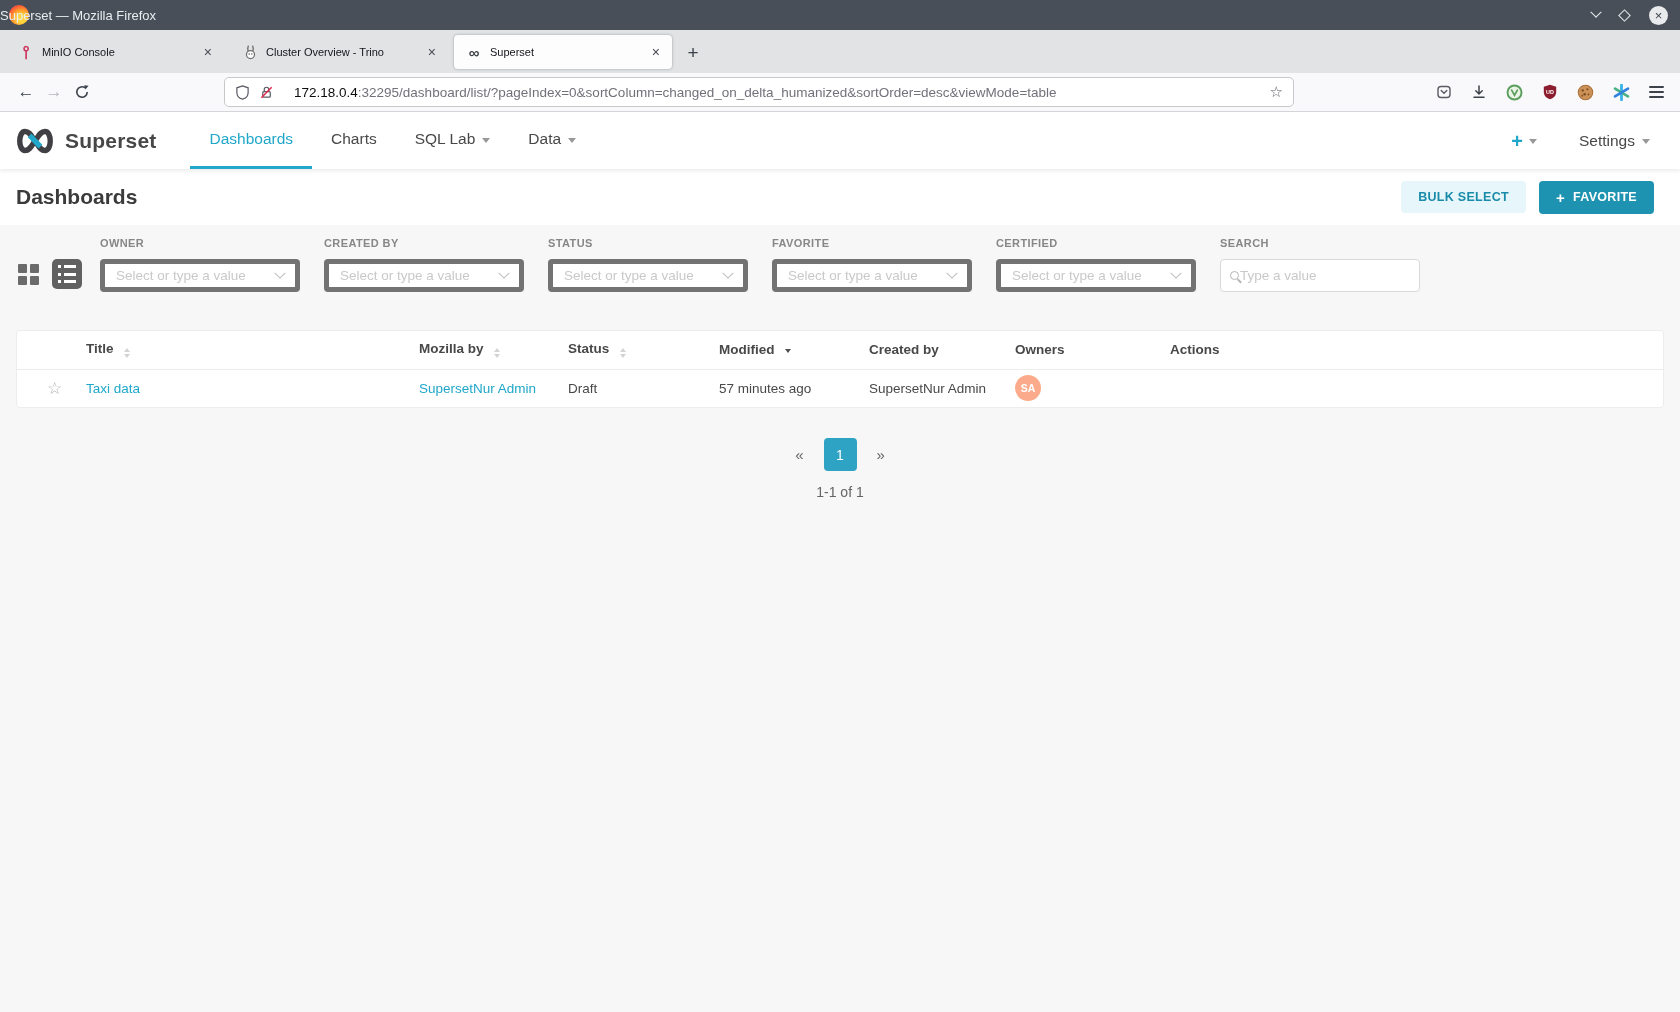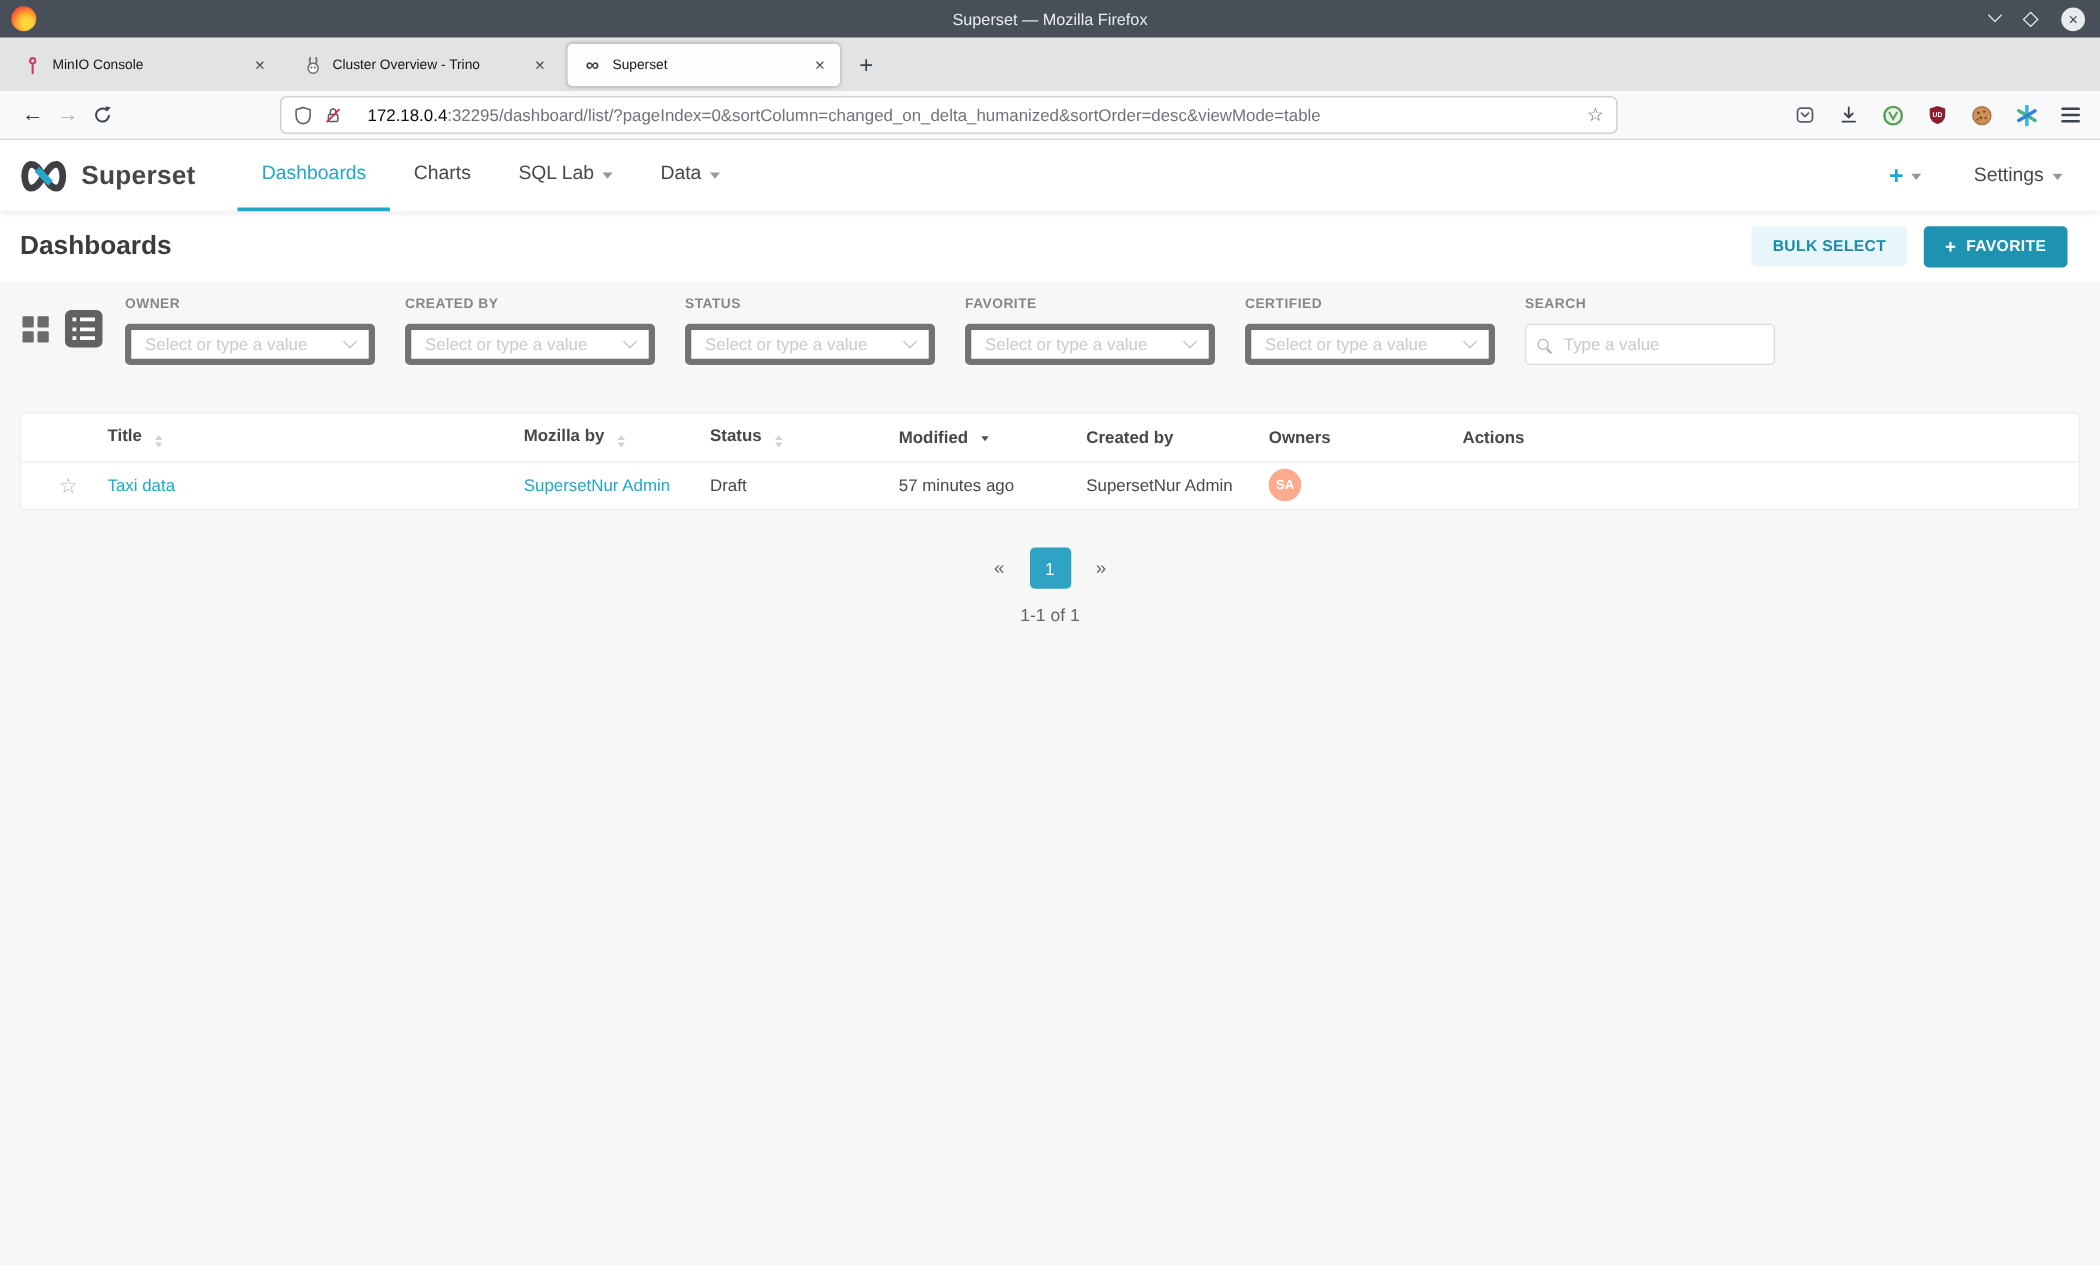--- a/index.html
+++ b/index.html
@@ -4,21 +4,21 @@
 <style>
   * { margin:0; padding:0; box-sizing:border-box; }
   html,body { width:1680px; height:1012px; overflow:hidden;
     font-family:"Liberation Sans", sans-serif; background:#f7f7f7; }
 
   
   .titlebar { height:30px; background:#484f58; display:flex; align-items:center;
     position:relative; color:#eef1f3; }
   .ff-logo { width:20px; height:20px; border-radius:50%; margin-left:9px;
     background:radial-gradient(circle at 62% 68%, #ffd53d 0 22%, #ff9b2c 48%, #ff5a36 70%, #e9447e 92%); }
-  .win-title { position:absolute; left:0; right:0; text-align:center; font-size:13px; color:#e9edf0; }
+  .win-title { position:absolute; left:0; right:0; font-size:13px; color:#e9edf0; }
   .win-controls { margin-left:auto; display:flex; align-items:center; gap:20px; padding-right:12px; z-index:2; }
   .chev { width:8px; height:8px; border-right:1.6px solid #e9edf0; border-bottom:1.6px solid #e9edf0;
     transform:rotate(45deg) translate(-2px,-2px); }
   .diamond { width:9px; height:9px; border:1.6px solid #e9edf0; transform:rotate(45deg); }
   .close-btn { width:19px; height:19px; border-radius:50%; background:#e8eaeb; color:#3c434b;
     display:flex; align-items:center; justify-content:center; font-size:13px; line-height:1; }
 
   
   .tabbar { height:43px; background:#e2e3e5; display:flex; align-items:flex-end; padding:0 0 4px 6px; }
   .tab { width:218px; height:34px; display:flex; align-items:center; padding:0 8px 0 12px;
@@ -71,21 +71,21 @@
   .header-actions { margin-left:auto; display:flex; align-items:center; gap:13px; }
   .btn-secondary { background:#e7f6fa; color:#1a8caa; font-size:12.5px; font-weight:bold;
     letter-spacing:.3px; border:none; border-radius:4px; padding:9px 17px; }
   .btn-primary { background:#1d93b1; color:#ffffff; font-size:12.5px; font-weight:bold;
     letter-spacing:.3px; border:none; border-radius:4px; padding:9px 17px;
     display:flex; align-items:center; gap:8px; }
   .btn-primary .plus { font-size:15px; font-weight:bold; line-height:1; }
 
   
   .content { background:#f7f7f7; height:787px; }
-  .filterbar { display:flex; align-items:center; padding:12px 16px 0 18px; }
+  .filterbar { display:flex; align-items:flex-end; padding:12px 16px 0 18px; }
   .viewtoggle { display:flex; align-items:center; gap:13px; margin-right:18px; margin-bottom:3px; }
   .grid-ic { display:grid; grid-template-columns:9px 9px; grid-template-rows:9px 9px; gap:3px; }
   .grid-ic div { background:#6b6b6b; border-radius:1px; }
   .list-ic { width:30px; height:30px; background:#616161; border-radius:5px;
     padding:6px 6px; display:flex; flex-direction:column; justify-content:space-between; }
   .list-ic .lrow { display:flex; align-items:center; gap:3px; }
   .list-ic .lrow i { width:3px; height:3px; background:#fff; }
   .list-ic .lrow b { height:3px; flex:1; background:#fff; }
   .filter { width:200px; margin-right:24px; }
   .filter-label { font-size:11px; font-weight:bold; letter-spacing:.4px; color:#878787;
@@ -93,21 +93,21 @@
   .select-box { height:33px; background:#fff; border:5px solid #737373; border-radius:4px;
     display:flex; align-items:center; padding:0 11px; }
   .select-box .ph { font-size:13.5px; color:#c9c9c9; flex:1; }
   .sel-chev { width:8px; height:8px; border-right:1.5px solid #bfbfbf; border-bottom:1.5px solid #bfbfbf;
     transform:rotate(45deg) translate(-2px,-2px); }
   .search-box { height:33px; width:200px; background:#fff; border:1px solid #d9d9d9; border-radius:4px;
     display:flex; align-items:center; padding:0 9px; }
   .mag { width:9px; height:9px; border:1.5px solid #b5b5b5; border-radius:50%; position:relative; flex:none; }
   .mag::after { content:""; position:absolute; width:5px; height:1.5px; background:#b5b5b5;
     transform:rotate(45deg); right:-4px; bottom:-2px; }
-  .search-input { border:none; outline:none; font-size:13.5px; color:#444; margin-left:12px; width:160px;
+  .search-input { border:none; outline:none; font-size:13.5px; color:#444; margin-left:1px; width:160px;
     background:transparent; }
   .search-input::placeholder { color:#c9c9c9; }
 
   
   .card { margin:38px 16px 0 16px; background:#ffffff; border-radius:4px;
     border:1px solid #ededed; }
   table { width:100%; border-collapse:collapse; table-layout:fixed; }
   th { text-align:left; font-size:13.5px; font-weight:bold; color:#484848; height:38px; padding:0; }
   td { font-size:13.5px; color:#484848; height:38px; padding:0; border-top:1px solid #ececec; }
   .sorters { display:inline-flex; flex-direction:column; gap:2px; margin-left:7px; vertical-align:1px; }

